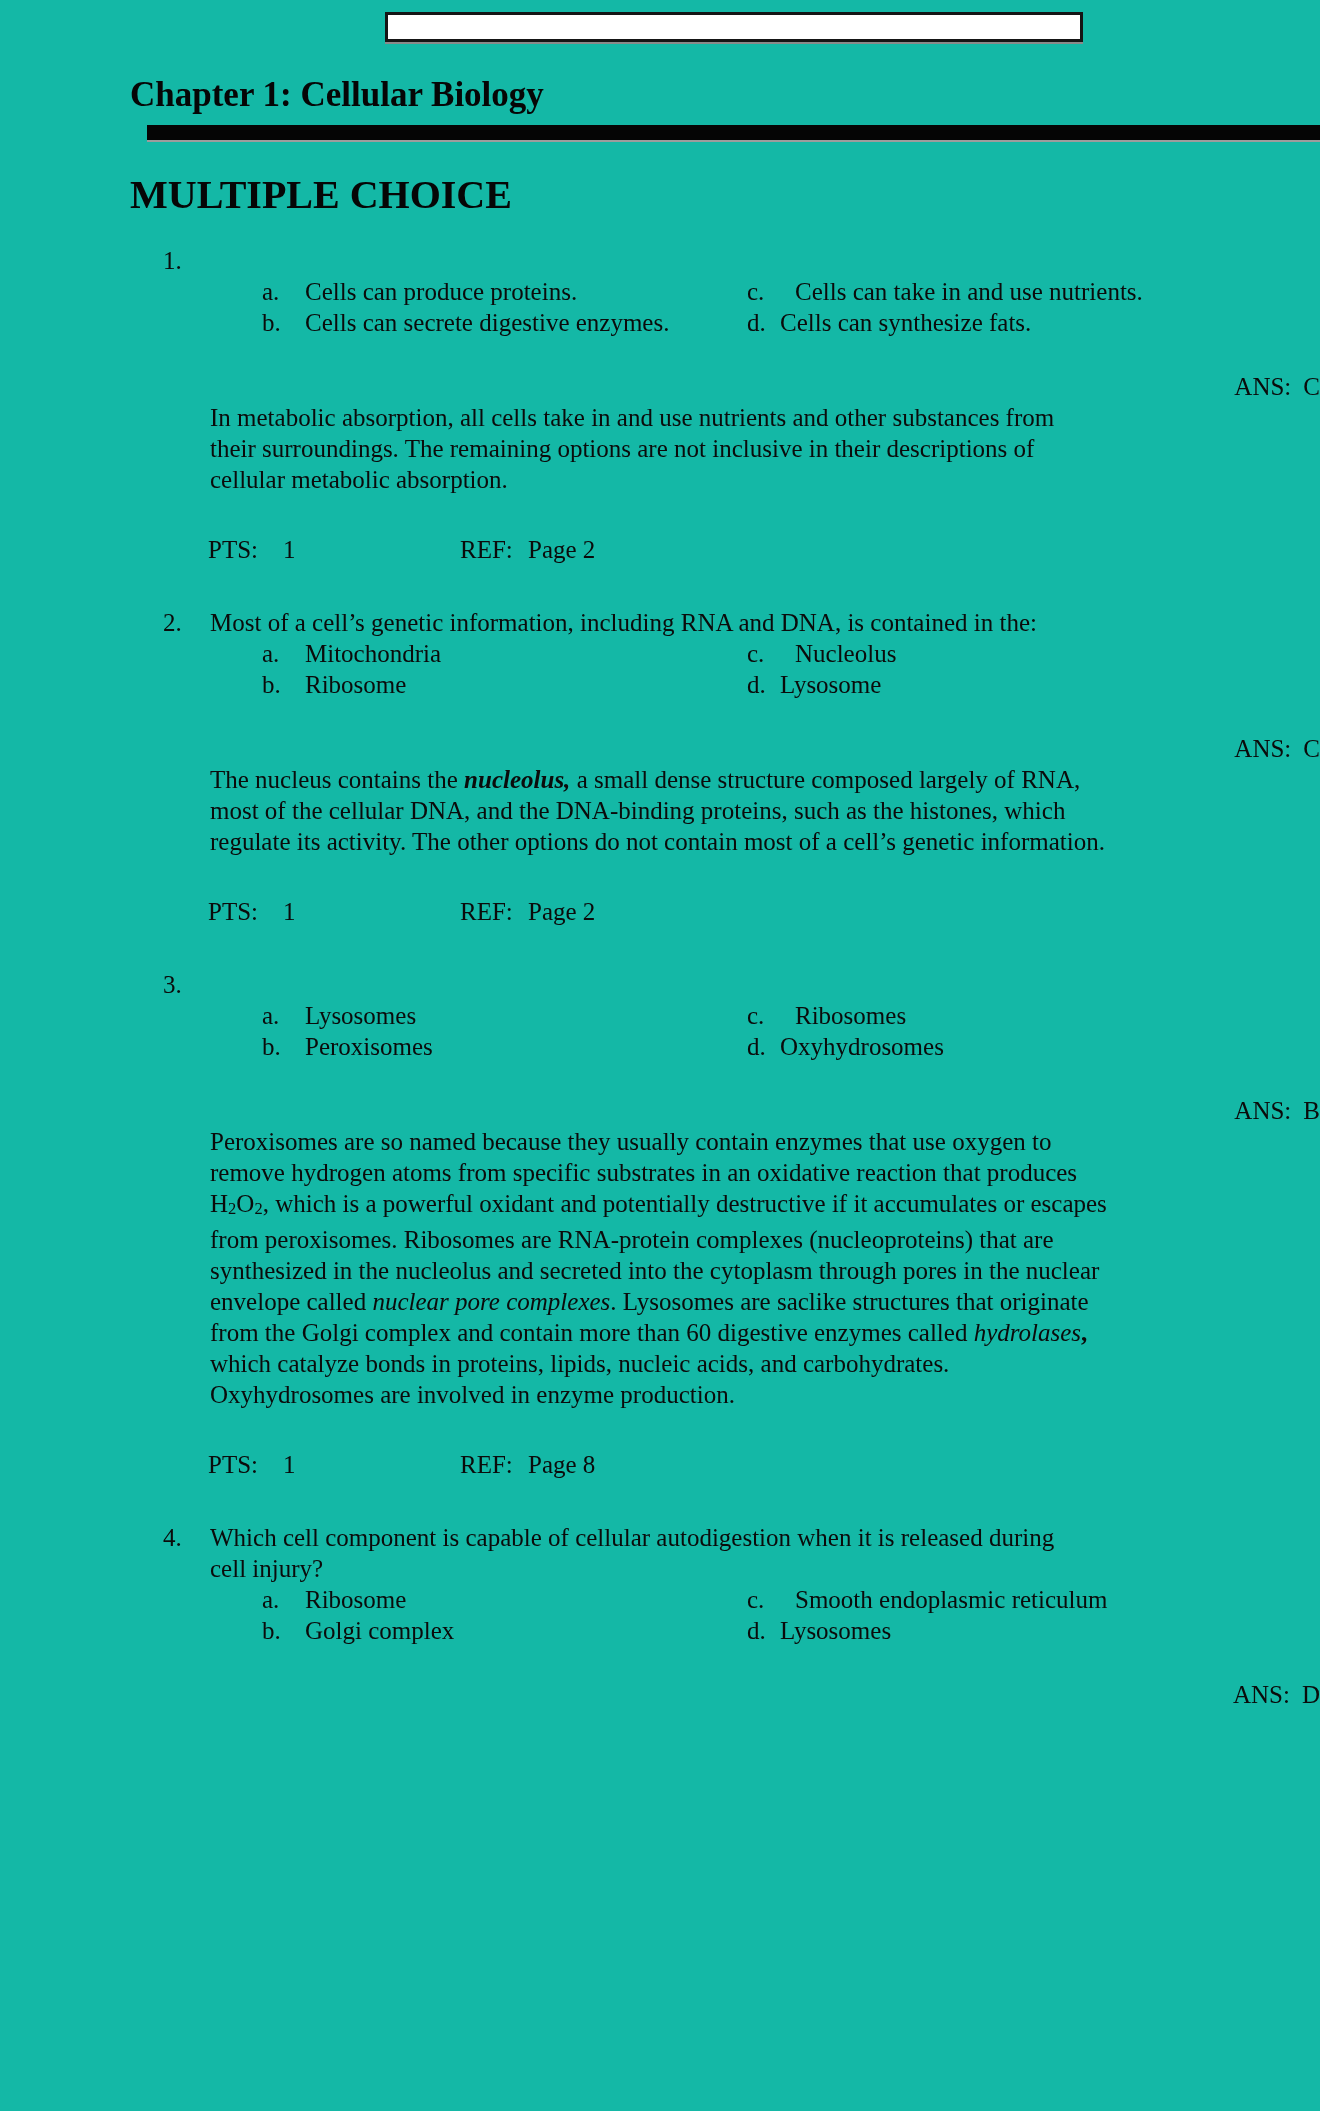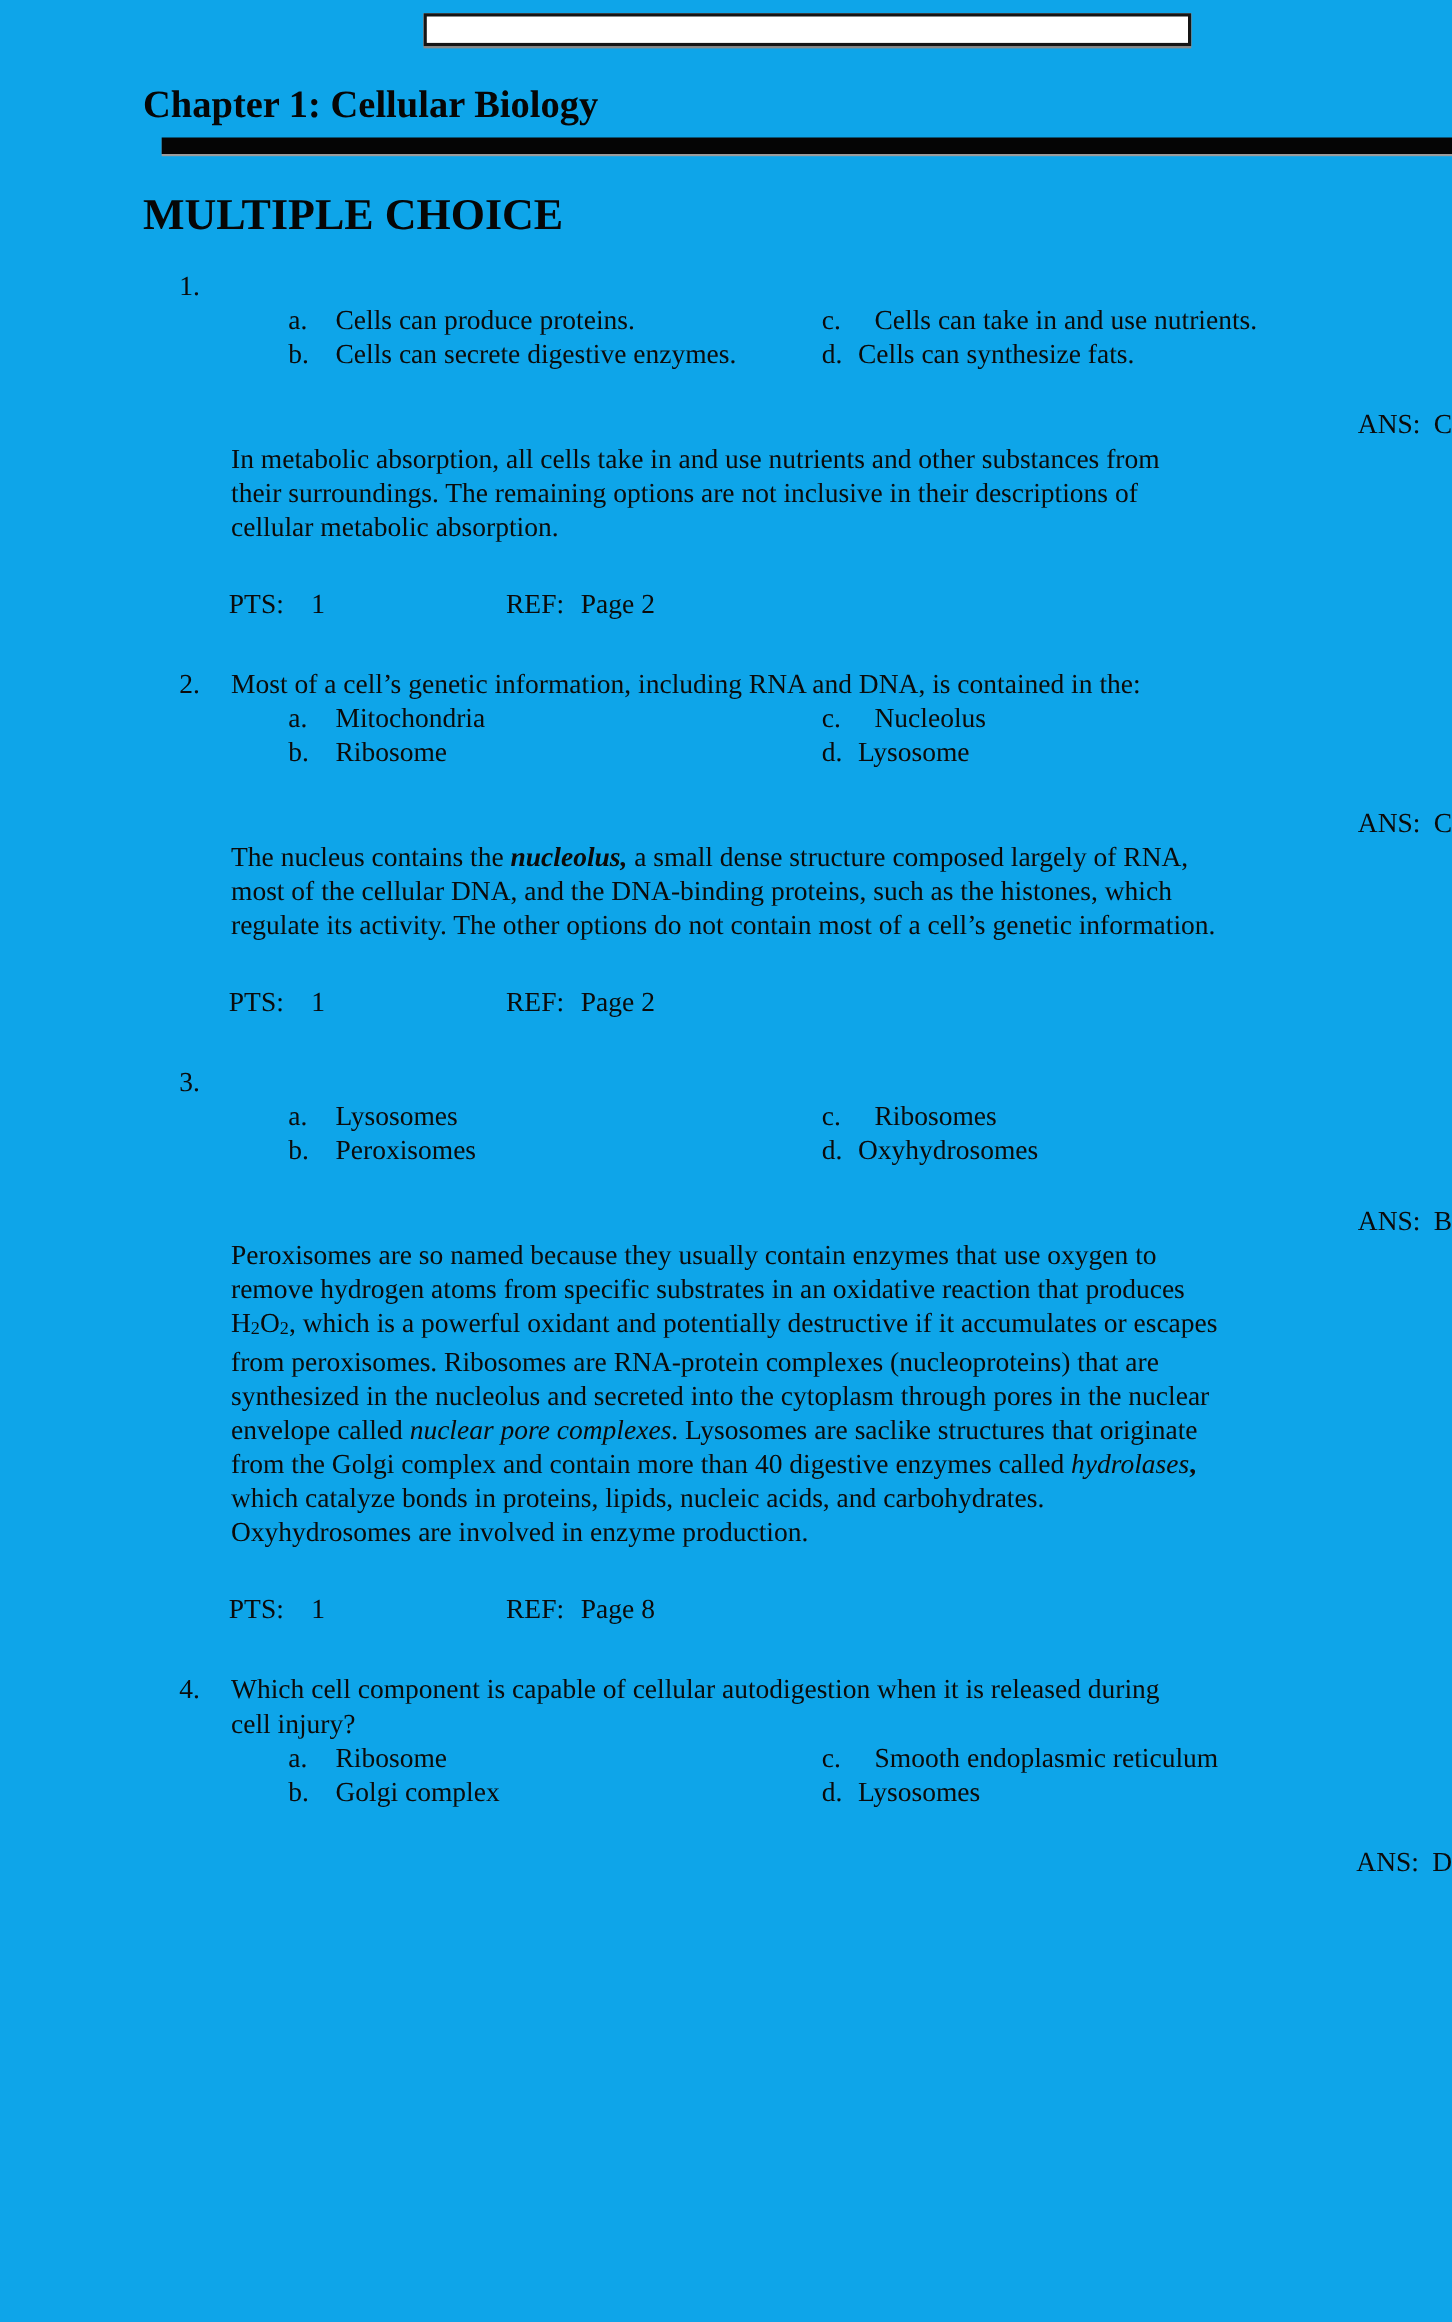--- a/index.html
+++ b/index.html
@@ -1,17 +1,17 @@
 <!DOCTYPE html>
 <html><head>
 <meta charset="utf-8">
 <style>
   html,body{margin:0;padding:0;background:#fff;}
   .page{
-    position:relative; width:1320px; height:2111px; background:#0ea5e9;
+    position:relative; width:1320px; height:2111px; background:#14b8a6;
     font-family:"Liberation Serif","DejaVu Serif",serif;
     font-size:25px; line-height:31px; color:#0b0b0b; overflow:hidden;
   }
   .name-box{
     margin:12px 0 0 385px; width:698px; height:30px;
     border:3px solid #151515; box-sizing:border-box; background:#fff;
     box-shadow:0 2px 0 #8a8a8a;
   }
   h1.title{
     margin:34px 0 0 130px; font-size:35px; line-height:38px; font-weight:bold; color:#060606;
@@ -158,21 +158,21 @@
             </div>
           </div>
         </div>
         <div class="ans"><span class="ans-label">ANS:</span><span class="ans-value">B</span></div>
         <div class="rationale"><span>Peroxisomes are so named because they usually contain enzymes that use oxygen to
 remove hydrogen atoms from specific substrates in an oxidative reaction that produces
 H</span><span class="s-sub">2</span><span>O</span><span class="s-sub">2</span><span>, which is a powerful oxidant and potentially destructive if it accumulates or escapes
 from peroxisomes. Ribosomes are RNA-protein complexes (nucleoproteins) that are
 synthesized in the nucleolus and secreted into the cytoplasm through pores in the nuclear
 envelope called </span><span class="s-i">nuclear pore complexes</span><span>. Lysosomes are saclike structures that originate
-from the Golgi complex and contain more than 40 digestive enzymes called </span><span class="s-i">hydrolases</span><span class="s-b">,</span><span>
+from the Golgi complex and contain more than 60 digestive enzymes called </span><span class="s-i">hydrolases</span><span class="s-b">,</span><span>
 which catalyze bonds in proteins, lipids, nucleic acids, and carbohydrates.
 Oxyhydrosomes are involved in enzyme production.</span></div>
         <div class="pts">
           <span class="l1">PTS:</span>
           <span class="v1">1</span>
           <span class="l2">REF:</span>
           <span class="v2">Page 8</span>
         </div>
       </div>
       <div class="q">

